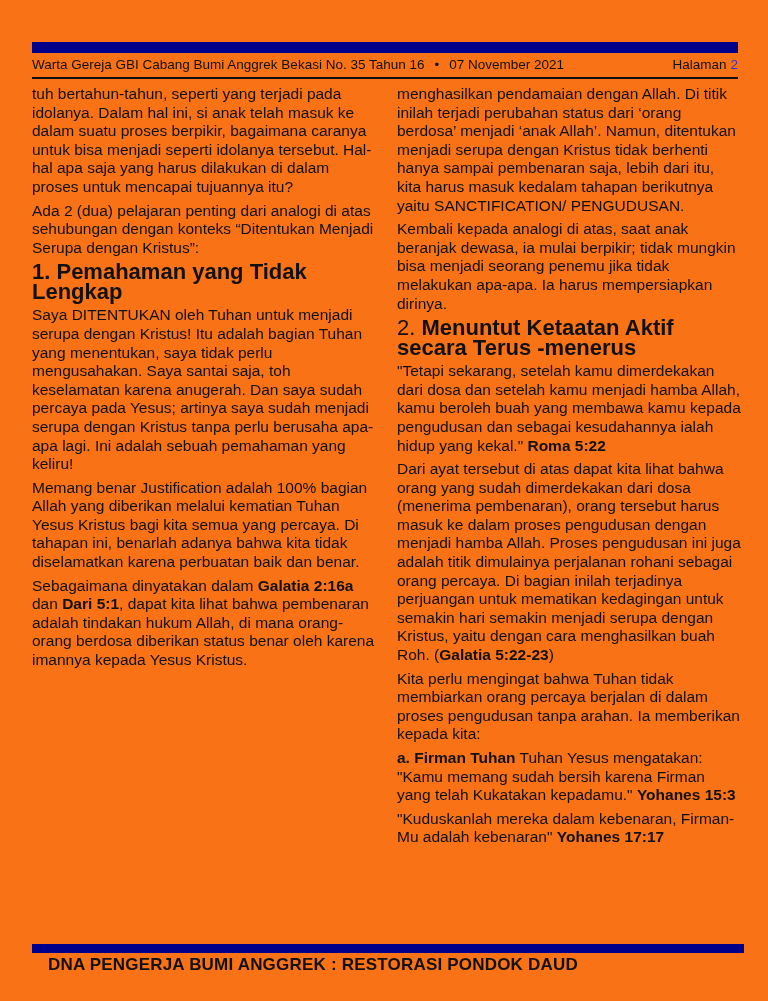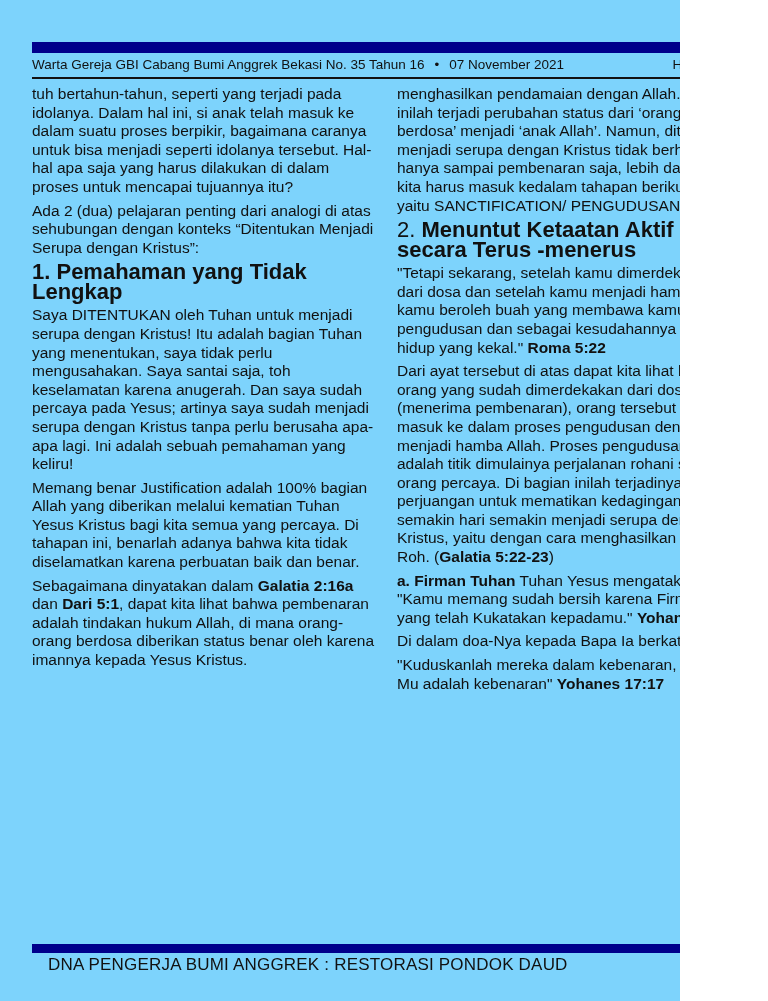--- a/index.html
+++ b/index.html
@@ -1,17 +1,17 @@
 <!DOCTYPE html>
 <html><head>
 <meta charset="utf-8">
 <style>
   html,body{margin:0;padding:0;background:#ffffff;}
   .page{
-    position:relative;width:680px;height:1001px;background:#7dd3fc;
+    position:relative;width:768px;height:1001px;background:#f97316;
     color:#111111;font-family:"Liberation Sans", sans-serif;overflow:hidden;
   }
   .accent-bar{position:absolute;left:32px;width:706px;background:#00008B;}
   .top-accent{top:42px;height:11px;}
   .bottom-accent{top:944px;height:9px;width:712px;}
   .header-row{
     position:absolute;left:32px;top:57px;width:706px;
     display:flex;justify-content:space-between;align-items:baseline;
     font-size:13.5px;white-space:nowrap;
   }
@@ -23,21 +23,21 @@
     display:flex;gap:20px;overflow:hidden;
   }
   .col{flex:1;min-width:0;font-size:15.5px;line-height:18.6px;text-align:left;}
   .col p{margin:0 0 5px 0;}
   .col p.heading{font-size:22px;line-height:20px;margin:3px 0 4px 0;}
   .run-n{font-weight:400;font-style:normal;}
   .run-b{font-weight:700;}
   .run-i{}
   .footer-text{
     position:absolute;left:48px;top:955px;
-    font-size:17px;font-weight:400;letter-spacing:0.2px;white-space:nowrap;
+    font-size:17px;font-weight:700;letter-spacing:0.2px;white-space:nowrap;
   }
 </style>
 </head>
 <body>
 
 <div class="page">
 
   <div class="accent-bar top-accent" style="background: rgb(0, 0, 139);"></div>
 
   <div class="header-row">
@@ -55,25 +55,26 @@
     <div class="col">
         <p class="paragraph"><span class="run-n">tuh bertahun-tahun, seperti yang terjadi pada idolanya. Dalam hal ini, si anak telah masuk ke dalam suatu proses berpikir, bagaimana caranya untuk bisa menjadi seperti idolanya tersebut. Hal-hal apa saja yang harus dilakukan di dalam proses untuk mencapai tujuannya itu?</span></p>
         <p class="paragraph"><span class="run-n">Ada 2 (dua) pelajaran penting dari analogi di atas sehubungan dengan konteks “Ditentukan Menjadi Serupa dengan Kristus”:</span></p>
         <p class="heading"><span class="run-b">1. Pemahaman yang Tidak Lengkap</span></p>
         <p class="paragraph"><span class="run-n">Saya DITENTUKAN oleh Tuhan untuk menjadi serupa dengan Kristus! Itu adalah bagian Tuhan yang menentukan, saya tidak perlu mengusahakan. Saya santai saja, toh keselamatan karena anugerah. Dan saya sudah percaya pada Yesus; artinya saya sudah menjadi serupa dengan Kristus tanpa perlu berusaha apa-apa lagi. Ini adalah sebuah pemahaman yang keliru!</span></p>
         <p class="paragraph"><span class="run-n">Memang benar </span><span class="run-i">Justification</span><span class="run-n"> adalah 100% bagian Allah yang diberikan melalui kematian Tuhan Yesus Kristus bagi kita semua yang percaya. Di tahapan ini, benarlah adanya bahwa kita tidak diselamatkan karena perbuatan baik dan benar.</span></p>
         <p class="paragraph"><span class="run-n">Sebagaimana dinyatakan dalam </span><span class="run-b">Galatia 2:16a</span><span class="run-n"> dan </span><span class="run-b">Dari 5:1</span><span class="run-n">, dapat kita lihat bahwa pembenaran adalah tindakan hukum Allah, di mana orang-orang berdosa diberikan status benar oleh karena imannya kepada Yesus Kristus.</span></p>
       </div>
     <div class="col">
         <p class="paragraph"><span class="run-n">menghasilkan pendamaian dengan Allah. Di titik inilah terjadi perubahan status dari ‘orang berdosa’ menjadi ‘anak Allah’. Namun, ditentukan menjadi serupa dengan Kristus tidak berhenti hanya sampai pembenaran saja, lebih dari itu, kita harus masuk kedalam tahapan berikutnya yaitu </span><span class="run-i">SANCTIFICATION/</span><span class="run-n"> PENGUDUSAN.</span></p>
+        <p class="paragraph"><span class="run-n">Kembali kepada analogi di atas, saat anak beranjak dewasa, ia mulai berpikir; tidak mungkin bisa menjadi seorang penemu jika tidak melakukan apa-apa. Ia harus mempersiapkan dirinya.</span></p>
         <p class="heading"><span class="run-n">2. </span><span class="run-b">Menuntut Ketaatan Aktif secara Terus -menerus</span></p>
         <p class="quote"><span class="run-i">"Tetapi sekarang, setelah kamu dimerdekakan dari dosa dan setelah kamu menjadi hamba Allah, kamu beroleh buah yang membawa kamu kepada pengudusan dan sebagai kesudahannya ialah hidup yang kekal." </span><span class="run-b">Roma 5:22</span></p>
         <p class="paragraph"><span class="run-n">Dari ayat tersebut di atas dapat kita lihat bahwa orang yang sudah dimerdekakan dari dosa (menerima pembenaran), orang tersebut harus masuk ke dalam proses pengudusan dengan menjadi hamba Allah. Proses pengudusan ini juga adalah titik dimulainya perjalanan rohani sebagai orang percaya. Di bagian inilah terjadinya perjuangan untuk mematikan kedagingan untuk semakin hari semakin menjadi serupa dengan Kristus, yaitu dengan cara menghasilkan buah Roh. (</span><span class="run-b">Galatia 5:22-23</span><span class="run-n">)</span></p>
+        <p class="paragraph"><span class="run-n">Kita perlu mengingat bahwa Tuhan tidak membiarkan orang percaya berjalan di dalam proses pengudusan tanpa arahan. Ia memberikan kepada kita:</span></p>
         <p class="paragraph"><span class="run-b">a. Firman Tuhan</span><span class="run-n"> Tuhan Yesus mengatakan: </span><span class="run-i">"Kamu memang sudah bersih karena Firman yang telah Kukatakan kepadamu."  </span><span class="run-b">Yohanes 15:3</span></p>
-        <p class="paragraph"><span class="run-n">Di dalam doa-Nya kepada Bapa Ia berkata;</span></p>
         <p class="paragraph"><span class="run-i">"Kuduskanlah mereka dalam kebenaran, Firman-Mu adalah kebenaran" </span><span class="run-b">Yohanes 17:17</span></p>
       </div>
   </main>
 
   <div class="accent-bar bottom-accent" style="background: rgb(0, 0, 139);"></div>
   <div class="footer-text">DNA PENGERJA BUMI ANGGREK : RESTORASI PONDOK DAUD</div>
 
 </div>
 
 </body></html>

